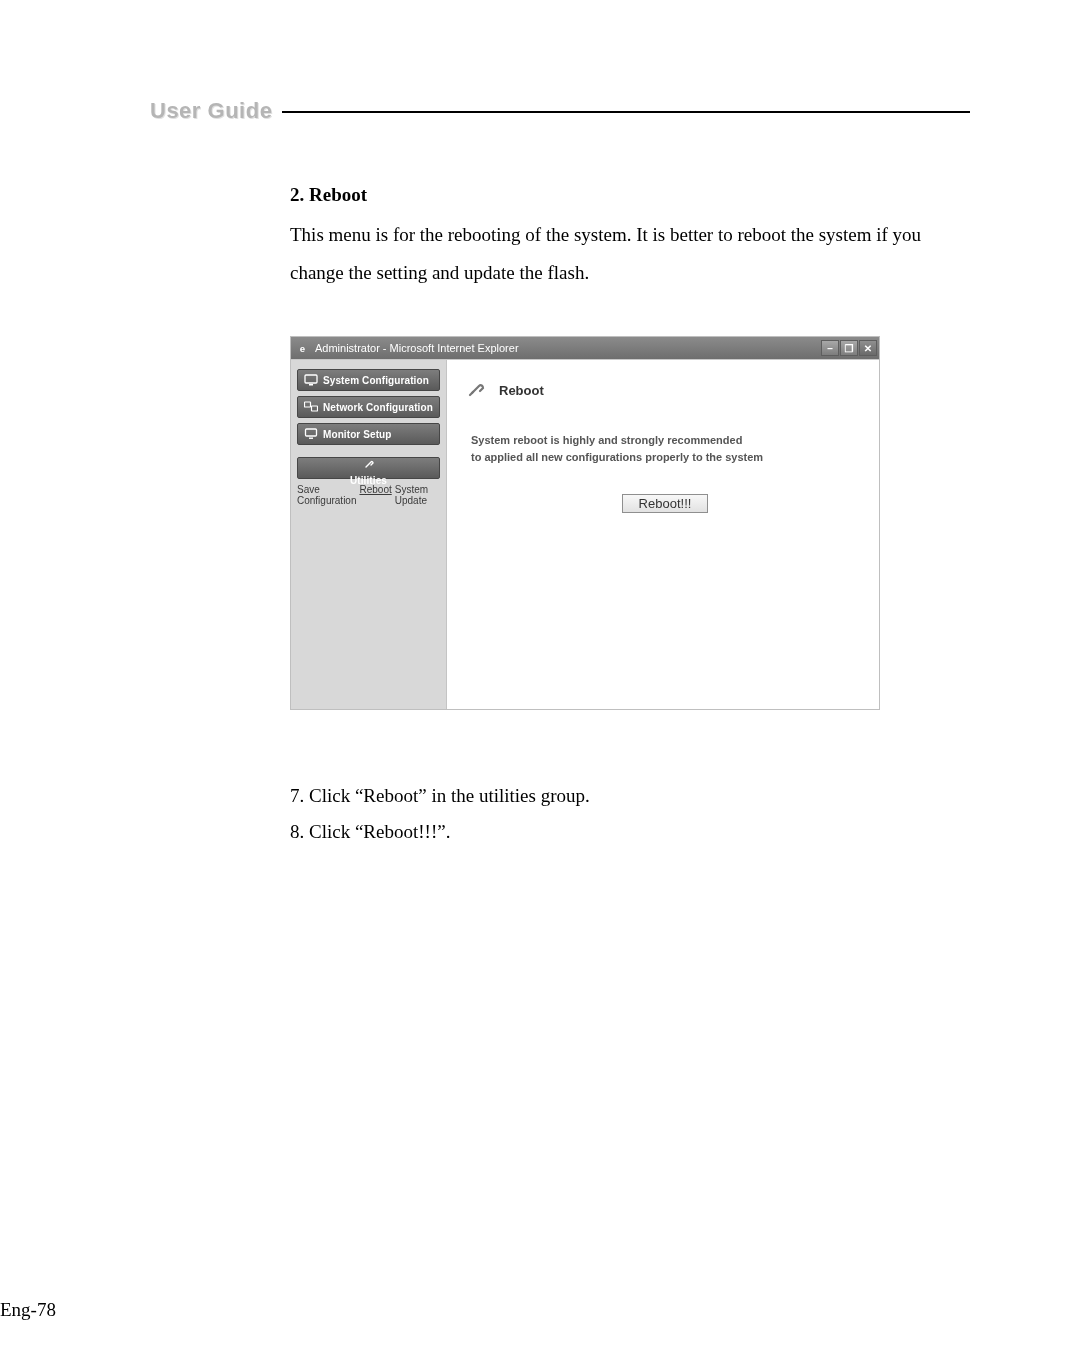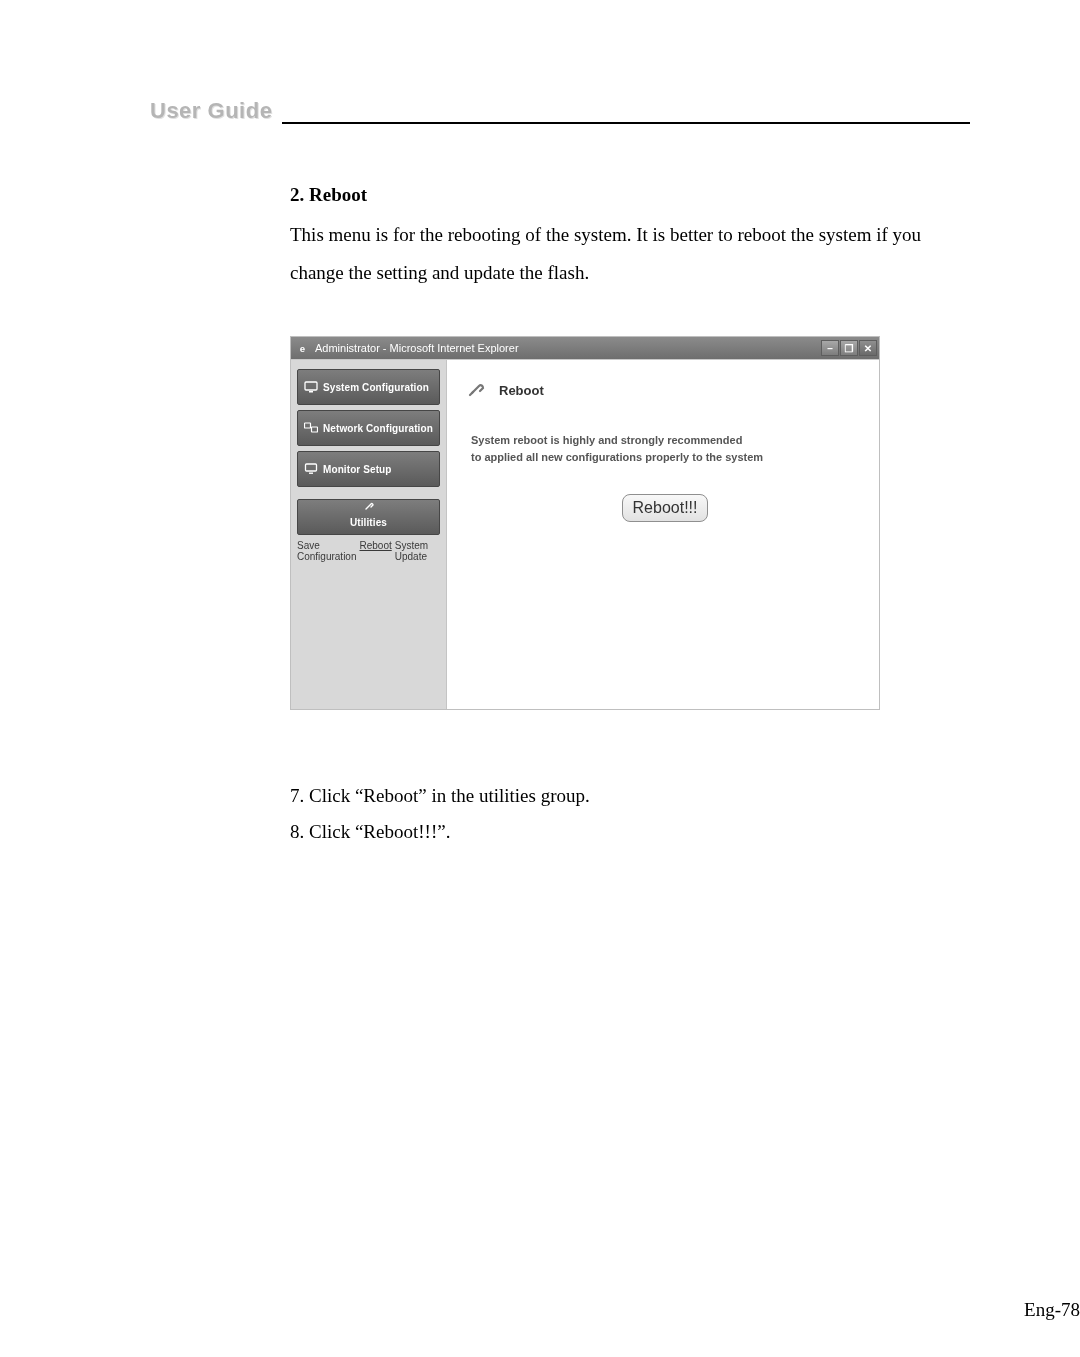--- a/index.html
+++ b/index.html
@@ -9,21 +9,21 @@
     background: #fff;
     font-family: Georgia, 'Times New Roman', serif;
     color: #000;
     position: relative;
     padding-top: 98px;
   }
 
   
   .header-row {
     display: flex;
-    align-items: flex-end;
+    align-items: center;
     padding-left: 150px;
     padding-right: 110px;
   }
   .brand {
     font-family: Arial, sans-serif;
     font-size: 22px;
     font-weight: 600;
     color: #b5b5b5;
     letter-spacing: 0.5px;
     text-shadow:
@@ -100,21 +100,21 @@
     width: 155px;
     background: #d8d8d8;
     padding: 9px 6px 6px 6px;
     font-family: Tahoma, Arial, sans-serif;
     font-size: 10px;
   }
   .nav-btn {
     display: flex;
     align-items: center;
     gap: 5px;
-    height: 36px;
+    height: 22px;
     padding: 0 6px;
     color: #fff;
     background: linear-gradient(#7d7d7d, #5a5a5a);
     border: 1px solid #464646;
     border-radius: 2px;
     margin-bottom: 5px;
     font-weight: 700;
     letter-spacing: 0.1px;
   }
   .nav-btn.util { margin-top: 12px; flex-direction: column; }
@@ -175,43 +175,43 @@
     color: #555;
     line-height: 1.55;
   }
   .reboot-btn-row {
     text-align: center;
     margin-top: 28px;
   }
   .reboot-btn {
     display: inline-block;
     min-width: 86px;
-    height: 28px;
+    height: 19px;
     line-height: 18px;
-    font-size: 16px;
+    font-size: 13px;
     color: #333;
     background: linear-gradient(#f8f8f8, #e2e2e2);
     border: 1px solid #8f8f8f;
-    border-radius: 8px;
+    border-radius: 0;
   }
 
   
   .steps {
     margin-top: 68px;
     font-size: 19px;
     line-height: 1.9;
   }
   .steps li { list-style: none; }
 
   
   .pagenum {
     position: absolute;
     left: 0; right: 0;
     bottom: 36px;
-    text-align: right;
+    text-align: left;
     font-size: 19px;
   }
 </style>
 </head>
 <body>
 
 <div class="header-row">
   <div class="brand">User Guide</div>
   <div class="rule"></div>
 </div>

